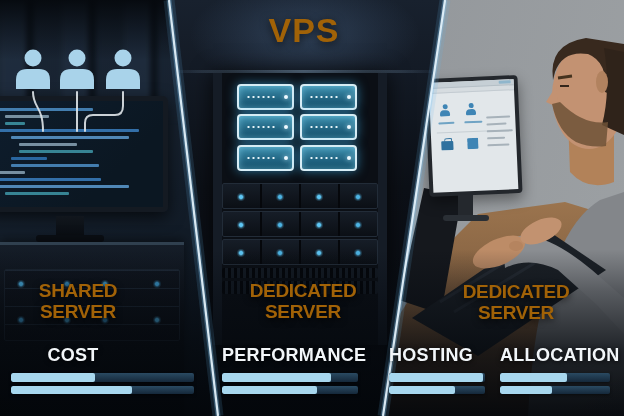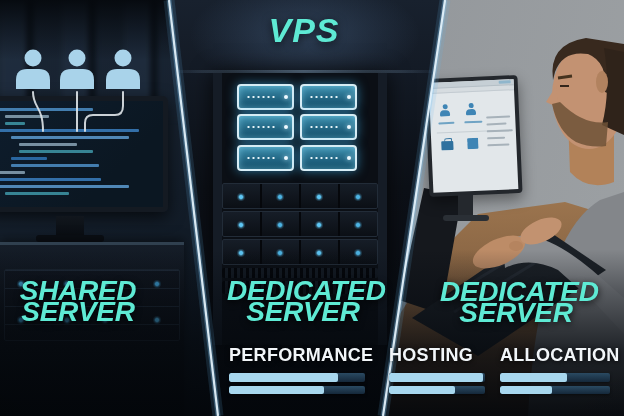--- a/index.html
+++ b/index.html
@@ -117,40 +117,40 @@
   .mr-base{position:absolute;left:443px;top:215px;width:46px;height:6px;border-radius:3px;background:#2a2f35;}
 
   
   .shade{position:absolute;inset:0;pointer-events:none;
     background:linear-gradient(180deg,rgba(0,0,0,0) 0%,rgba(0,0,0,0) 60%,rgba(6,10,16,.38) 70%,rgba(5,9,14,.78) 84%,rgba(3,6,10,.95) 100%);}
   .vignette{position:absolute;inset:0;pointer-events:none;
     background:radial-gradient(120% 120% at 50% 38%,transparent 58%,rgba(0,0,0,.38) 100%);}
   .dividers{position:absolute;inset:0;pointer-events:none;}
 
   
-  .txt{position:absolute;color:#5eead4;z-index:7;font-style:italic;}
+  .txt{position:absolute;color:#a16207;z-index:7;}
   .vps-title{left:240px;top:11px;width:128px;text-align:center;font-size:34px;font-weight:800;
     letter-spacing:1px;text-shadow:0 2px 10px rgba(0,0,0,.75);}
-  .panel-title{font-size:28px;font-weight:700;letter-spacing:-.3px;line-height:21px;text-align:center;
+  .panel-title{font-size:19px;font-weight:700;letter-spacing:-.3px;line-height:21px;text-align:center;
     text-shadow:0 2px 7px rgba(0,0,0,.85);}
   .pt-left{left:0;top:280px;width:156px;}
   .pt-center{left:227px;top:280px;width:152px;}
   .pt-right{left:440px;top:281px;width:152px;}
   .metric{z-index:7;}
   .metric-label{font-size:18px;font-weight:700;color:#f2f6f9;letter-spacing:.3px;line-height:20px;
     text-shadow:0 1px 5px rgba(0,0,0,.85);}
   .bars{margin-top:8px;}
   .bar-track{height:9px;border-radius:2px;overflow:hidden;background:linear-gradient(180deg,#2a4a62,#15283a);
     box-shadow:0 1px 3px rgba(0,0,0,.5);}
   .bar-track + .bar-track{margin-top:4px;height:8px;}
   .bar-fill{height:100%;background:#a7d7ee;border-radius:2px;}
   .m-cost{position:absolute;left:0;top:345px;width:194px;}
   .m-cost .metric-label{width:146px;text-align:center;}
   .m-cost .bars{margin-left:11px;width:183px;}
-  .m-perf{position:absolute;left:229px;top:345px;width:136px;}
+  .m-perf{position:absolute;left:222px;top:345px;width:136px;}
   .m-perf .metric-label{text-align:center;}
   .m-sec{position:absolute;left:389px;top:345px;width:96px;}
   .m-alloc{position:absolute;left:500px;top:345px;width:112px;}
   .m-alloc .bars{width:110px;}
 </style>
 </head>
 <body>
 
 <div class="stage">
 
@@ -291,20 +291,31 @@
   </div>
   <div class="txt panel-title pt-center">
     <div>DEDICATED</div>
     <div>SERVER</div>
   </div>
   <div class="txt panel-title pt-right">
     <div>DEDICATED</div>
     <div>SERVER</div>
   </div>
 
+  <div class="metric m-cost">
+    <div class="metric-label">COST</div>
+    <div class="bars">
+      <div class="bar-track">
+          <div class="bar-fill" style="width: 46%;"></div>
+        </div>
+      <div class="bar-track">
+          <div class="bar-fill" style="width: 66%;"></div>
+        </div>
+    </div>
+  </div>
 
   <div class="metric m-perf">
     <div class="metric-label">PERFORMANCE</div>
     <div class="bars">
       <div class="bar-track">
           <div class="bar-fill" style="width: 80%;"></div>
         </div>
       <div class="bar-track">
           <div class="bar-fill" style="width: 70%;"></div>
         </div>

